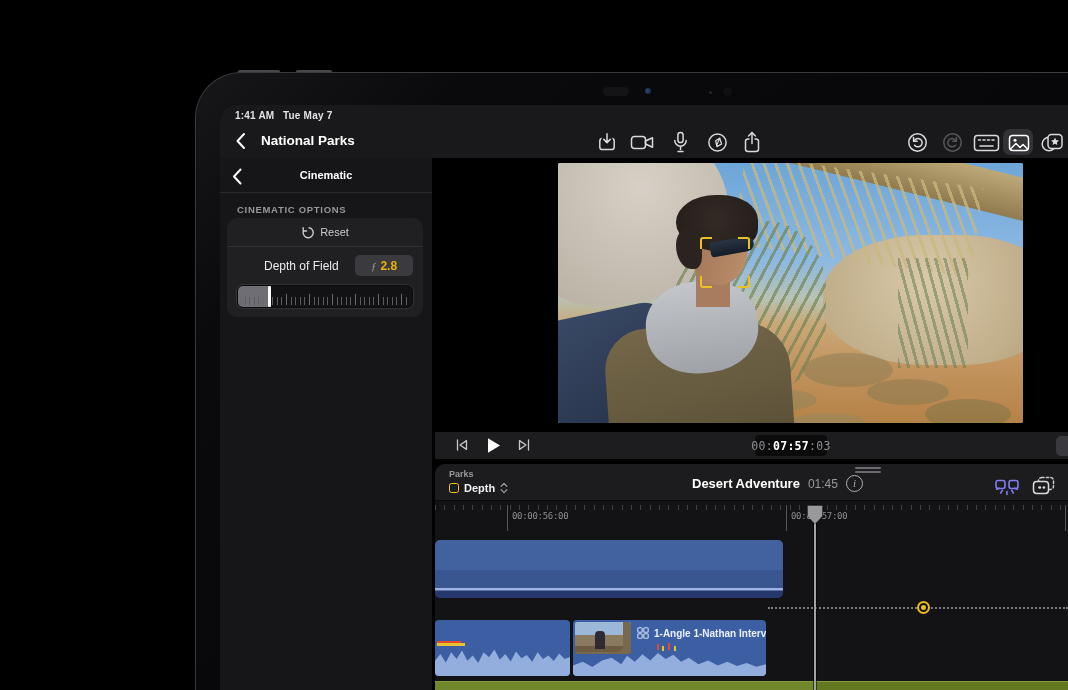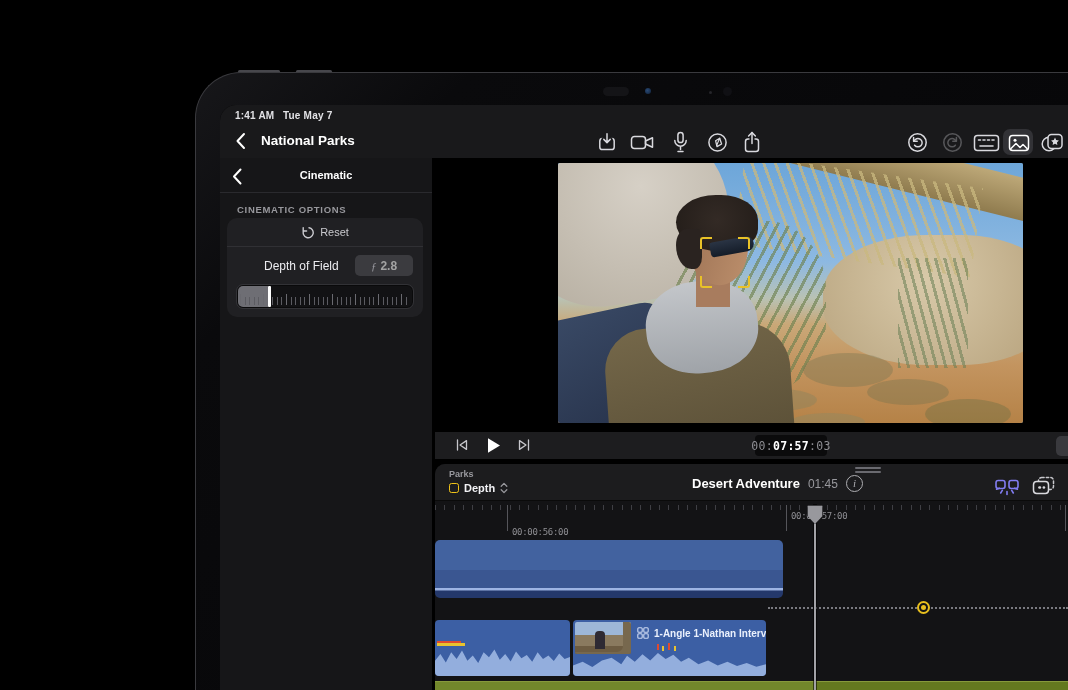--- a/index.html
+++ b/index.html
@@ -32,21 +32,21 @@
   #inspector{left:0;top:53px;width:212px;height:532px;background:#161618}
   #inspector-header{left:0;top:0;width:212px;height:35px;border-bottom:1px solid #2a2a2e;display:flex;align-items:center;justify-content:center}
   #inspector-title{font-size:11px;font-weight:700;color:#fff}
   .section-label{font-size:9.5px;font-weight:700;color:#98989d;letter-spacing:.7px}
   #options-card{left:7px;top:60px;width:196px;height:99px;background:#202023;border-radius:10px}
   #reset-row{left:0;top:0;width:196px;height:29px;display:flex;align-items:center;justify-content:center;gap:6px;border-bottom:1px solid #303034}
   #reset-row span{font-size:11px;color:#c9c9ce;font-weight:400}
   #dof-label{font-size:12px;color:#ececf0}
   #dof-box{background:#3b3b3f;border-radius:5px;display:flex;align-items:center;justify-content:center;gap:4px}
   #dof-unit{font-family:"Liberation Serif",serif;font-style:italic;font-size:11px;color:#9a9aa0}
-  #dof-value{font-size:12px;font-weight:700;color:#a3a3a3}
+  #dof-value{font-size:12px;font-weight:700;color:#eab308}
   #dof-slider{background:#121214;border:1px solid #0a0a0b;outline:1px solid #323236;border-radius:6px;overflow:hidden}
   #dof-fill{left:0;top:0;height:100%;background:#6e6e74}
   #dof-handle{top:0;height:100%;width:3px;background:#fff;border-radius:1px}
   .tickset{left:2px;right:2px;bottom:2px;height:8px;background-image:repeating-linear-gradient(90deg,#5b5b61 0 1px,transparent 1px 4.6px)}
   .tickset2{left:2px;right:2px;bottom:2px;height:11px;background-image:repeating-linear-gradient(90deg,#6a6a70 0 1px,transparent 1px 23px)}
 
   
   #video-frame{left:338px;top:58px;width:465px;height:260px;border-radius:2px;overflow:hidden;background:#678cae}
   .scene{position:absolute}
   #focus-brackets{left:142px;top:74px;width:50px;height:51px}
@@ -314,21 +314,21 @@
       <svg width="27" height="24" viewBox="0 0 27 24">
         <rect x="8.5" y="3.5" width="15" height="12" rx="3.2" class="ic-stroke" style="stroke:#c7c7cc;stroke-dasharray:2.4 2.2"></rect>
         <rect x="3.5" y="7.5" width="15" height="12" rx="3.2" class="ic-stroke" style="stroke:#d9d9de;fill:#1c1c1e"></rect>
         <rect x="8.2" y="12.2" width="3" height="2.6" rx="1.2" fill="#d9d9de"></rect>
         <rect x="12.6" y="12.2" width="2.6" height="2.6" rx="1.2" fill="#d9d9de"></rect>
       </svg>
     </div>
 
     <div class="abs" id="ruler-minor"></div>
     <div class="abs ruler-major" style="left:287px;"></div>
-    <span class="abs ruler-label" style="left:292px;margin-top:16px;">00:00:56:00</span>
+    <span class="abs ruler-label" style="left:292px;">00:00:56:00</span>
     <div class="abs ruler-major" style="left:566px;"></div>
     <span class="abs ruler-label" style="left:571px;">00:00:57:00</span>
     <div class="abs ruler-major" style="left:845px;"></div>
 
     <div class="abs" id="connected-clip"></div>
 
     <div class="abs" id="keyframe-track"></div>
     <div class="abs" id="keyframe-dot">
         <i></i>
       </div>

